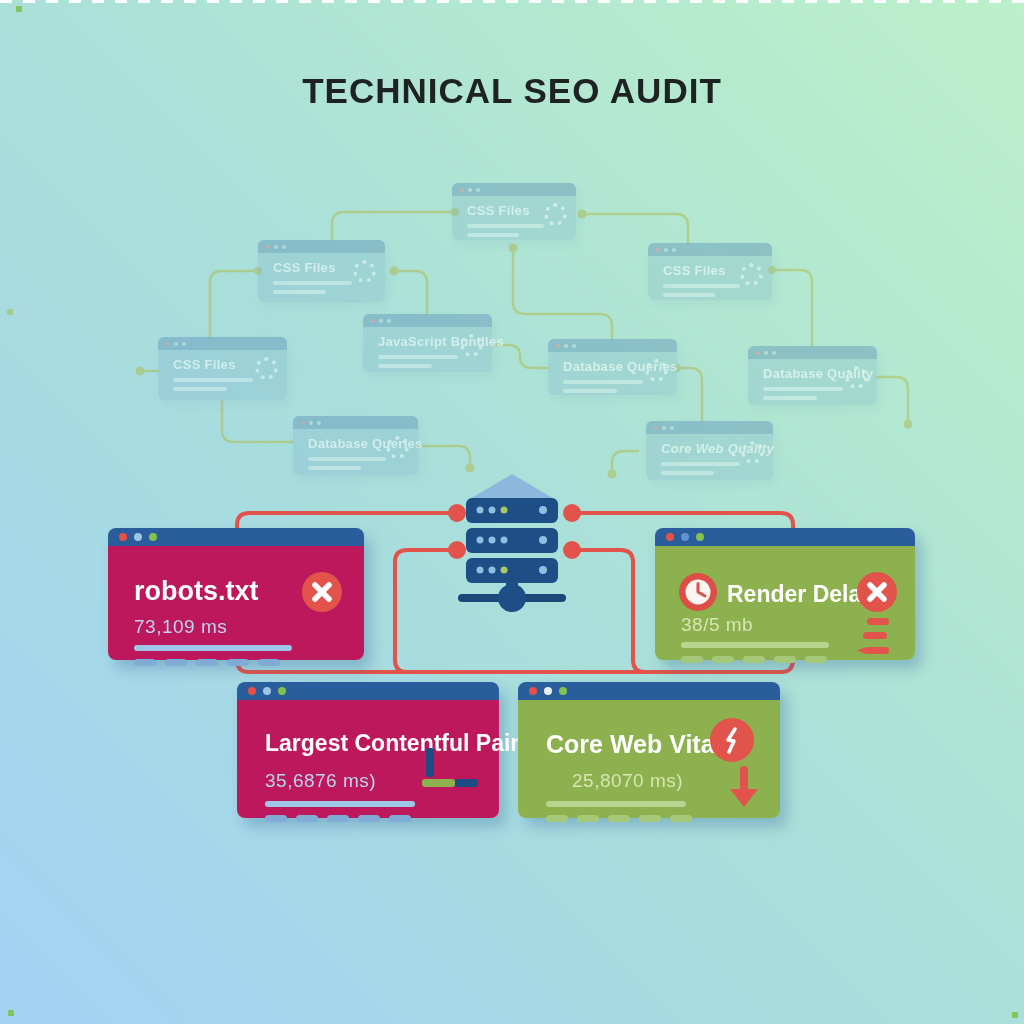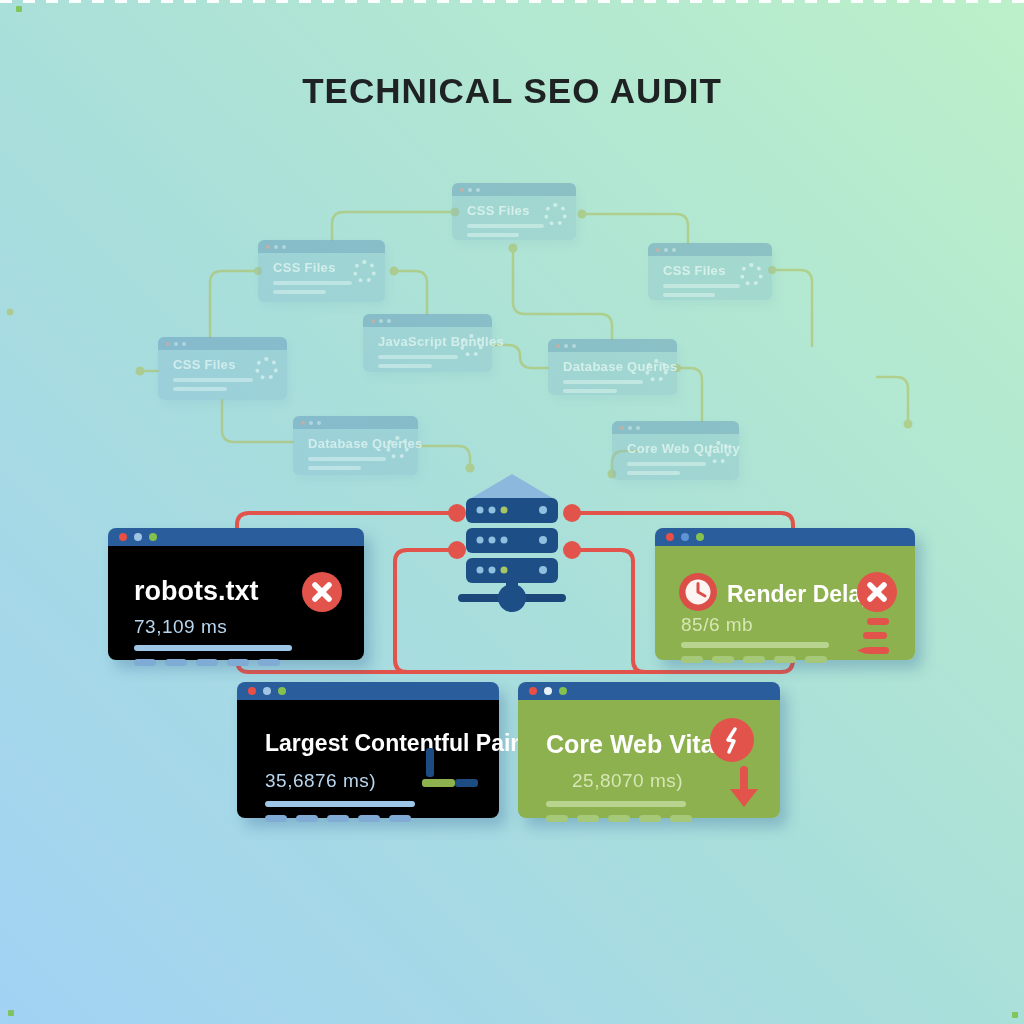--- a/index.html
+++ b/index.html
@@ -35,36 +35,36 @@
   .fgear{position:absolute;right:9px;top:20px;width:15px;height:15px;
     border:4px dotted rgba(255,255,255,.75);border-radius:50%;}
   .fn0{left:452px;top:183px;width:124px;height:57px;}
   .fn1{left:258px;top:240px;width:127px;height:62px;}
   .fn2{left:648px;top:243px;width:124px;height:57px;}
   .fn3{left:158px;top:337px;width:129px;height:63px;}
   .fn4{left:363px;top:314px;width:129px;height:58px;}
   .fn5{left:548px;top:339px;width:129px;height:56px;}
   .fn6{left:748px;top:346px;width:129px;height:59px;}
   .fn7{left:293px;top:416px;width:125px;height:59px;}
-  .fn8{left:612px;top:421px;width:127px;height:59px;}
+  .fn8{left:646px;top:421px;width:127px;height:59px;font-style:italic;}
 
   
   .redlines,.server{position:absolute;inset:0;pointer-events:none;}
 
   
   .card{position:absolute;border-radius:8px;box-shadow:7px 9px 14px rgba(45,95,150,.3);}
   .chead{height:18px;border-radius:8px 8px 0 0;background:#2a5d9c;
     display:flex;align-items:center;padding-left:11px;gap:7px;}
   .cdot{width:8px;height:8px;border-radius:50%;}
   .cdot.d1{background:#e85045;}
   .cdot.d2{background:#9fc4e4;}
   .cdot.d3{background:#84c14e;}
   .card.green .cdot.d2{background:#5f93d4;}
   .cbody{position:absolute;left:0;right:0;top:18px;bottom:0;border-radius:0 0 8px 8px;}
-  .card.blue .cbody{background:#000000;padding-left:7px;}
+  .card.blue .cbody{background:#be185d;padding-left:7px;}
   .card.green .cbody{background:#8db14e;}
   .ctitle{position:absolute;color:#fff;font-weight:bold;white-space:nowrap;}
   .cmetric{position:absolute;font-size:19px;letter-spacing:.5px;white-space:nowrap;}
   .card.blue .cmetric{color:#b9d6ee;text-align:center;}
   .card.green .cmetric{color:#d6e6b4;}
   .cline{position:absolute;height:6px;border-radius:3px;}
   .card.blue .cline{background:#9ec6e6;}
   .card.green .cline{background:#b9d48f;}
   .cpills{position:absolute;display:flex;gap:9px;}
   .cpill{width:22px;height:7px;border-radius:3.5px;}
@@ -196,20 +196,31 @@
     <div class="fhead">
         <span class="fdot r"></span>
         <span class="fdot"></span>
         <span class="fdot"></span>
       </div>
     <div class="fttl">Database Queries</div>
     <div class="fl1"></div>
       <div class="fl2"></div>
     <span class="fgear"></span>
   </div>
+  <div class="fnode fn6">
+    <div class="fhead">
+        <span class="fdot r"></span>
+        <span class="fdot"></span>
+        <span class="fdot"></span>
+      </div>
+    <div class="fttl">Database Quality</div>
+    <div class="fl1"></div>
+      <div class="fl2"></div>
+    <span class="fgear"></span>
+  </div>
   <div class="fnode fn7">
     <div class="fhead">
         <span class="fdot r"></span>
         <span class="fdot"></span>
         <span class="fdot"></span>
       </div>
     <div class="fttl">Database Queries</div>
     <div class="fl1"></div>
       <div class="fl2"></div>
     <span class="fgear"></span>
@@ -301,21 +312,21 @@
     <svg class="badge" style="left:24px;top:27px;" width="38" height="38" viewBox="0 0 38 38">
       <circle cx="19" cy="19" r="19" fill="#db4f48"></circle>
       <circle cx="19" cy="19" r="12.5" fill="#fdf5f2"></circle>
       <path d="M19 10.5 L19 19 L26 23" stroke="#db4f48" stroke-width="3" fill="none" stroke-linecap="round" stroke-linejoin="round"></path>
     </svg>
     <div class="ctitle">Render Delay</div>
     <svg class="badge" style="right:18px;top:26px;" width="40" height="40" viewBox="0 0 40 40">
       <circle cx="20" cy="20" r="20" fill="#e2544b"></circle>
       <path d="M13 13 L27 27 M27 13 L13 27" stroke="#fff" stroke-width="5.5" stroke-linecap="round"></path>
     </svg>
-    <div class="cmetric">85/6 mb</div>
+    <div class="cmetric">38/5 mb</div>
     <div class="cline"></div>
     <div class="cpills">
       <span class="cpill"></span>
         <span class="cpill"></span>
         <span class="cpill"></span>
         <span class="cpill"></span>
         <span class="cpill"></span>
     </div>
     <svg class="badge" style="right:24px;top:70px;" width="34" height="44" viewBox="0 0 34 44" fill="#e2544b">
       <rect x="10" y="2" width="22" height="7" rx="3.5"></rect>

